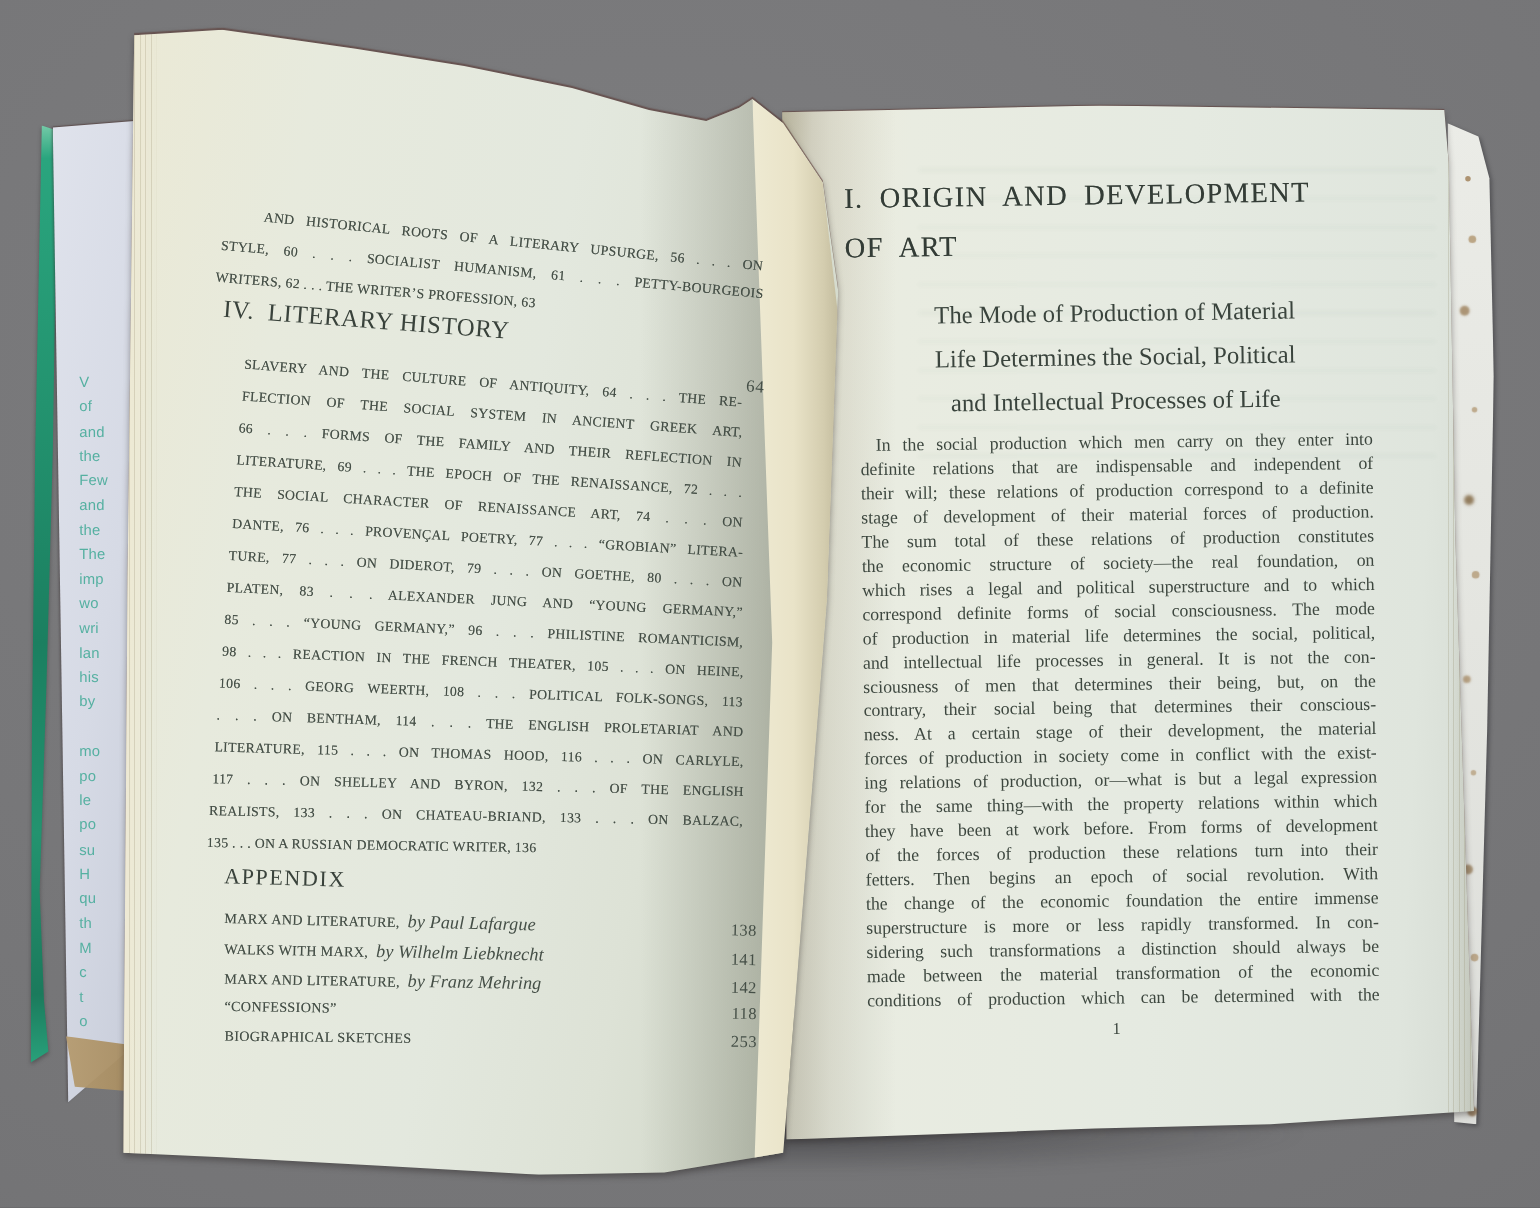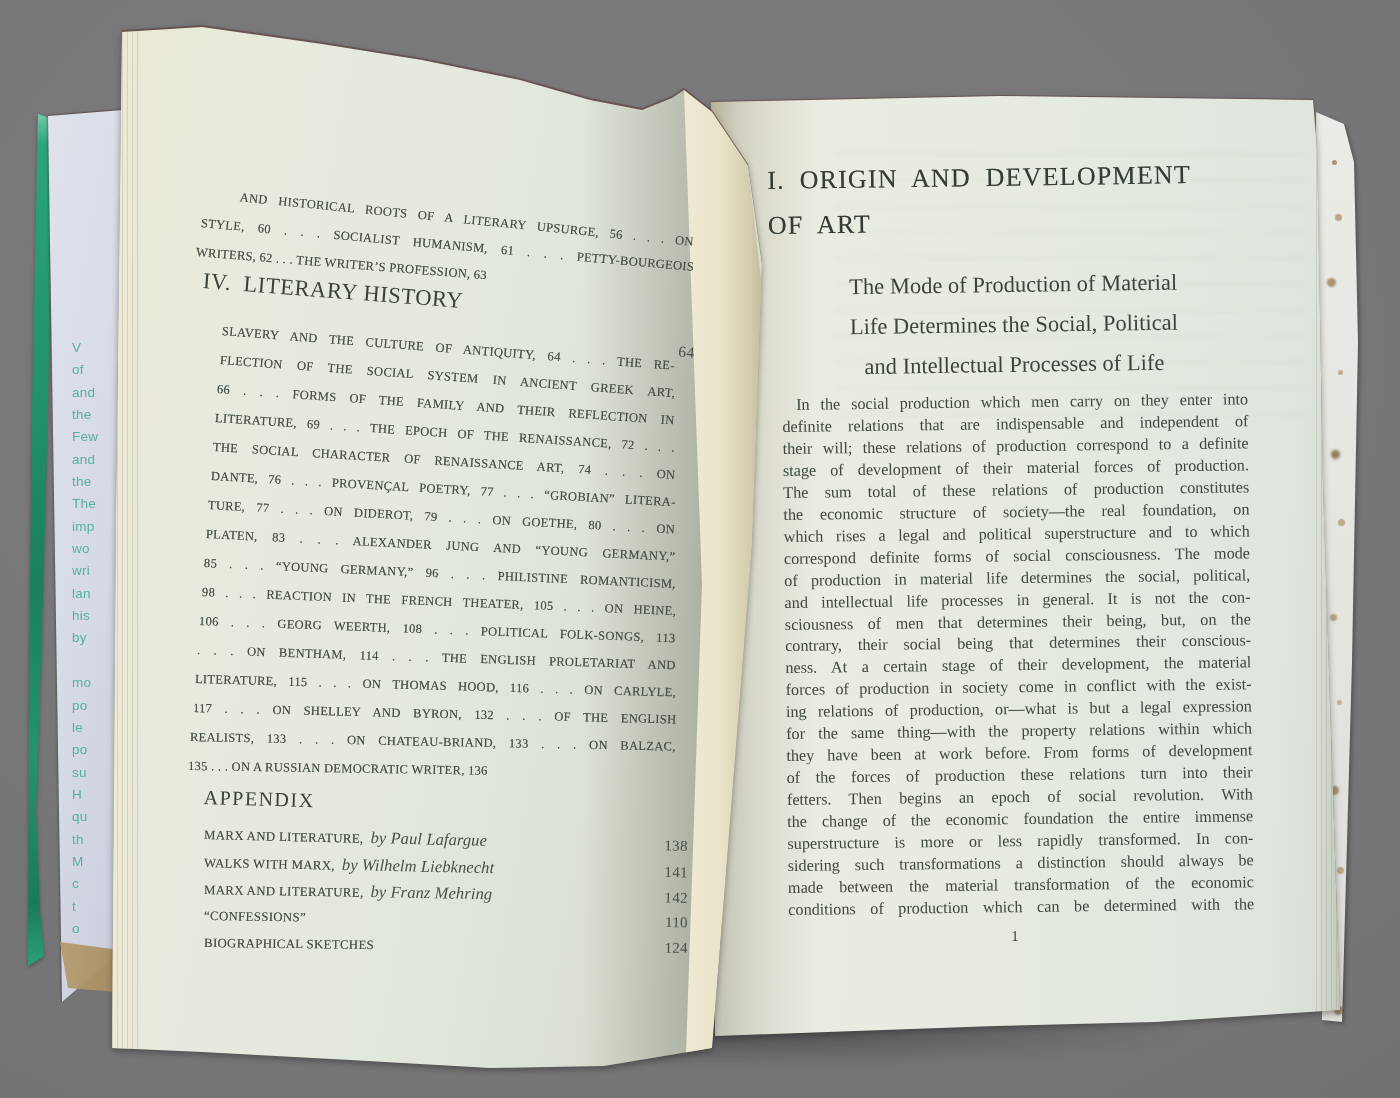--- a/index.html
+++ b/index.html
@@ -290,23 +290,23 @@
             <span class="aauthor">by Wilhelm Liebknecht</span>
             <span class="apage">141</span>
           </div>
           <div class="arow" style="transform: rotate(1.05deg);">
             <span class="alabel">MARX AND LITERATURE,</span>
             <span class="aauthor">by Franz Mehring</span>
             <span class="apage">142</span>
           </div>
           <div class="arow" style="transform: rotate(0.875deg);">
             <span class="alabel">“CONFESSIONS”</span>
-            <span class="apage">110</span>
+            <span class="apage">118</span>
           </div>
           <div class="arow" style="transform: rotate(0.7deg);">
             <span class="alabel">BIOGRAPHICAL SKETCHES</span>
-            <span class="apage">124</span>
+            <span class="apage">253</span>
           </div>
         </div>
     </div>
   </div>
 
 </div>
 
 </body></html>

